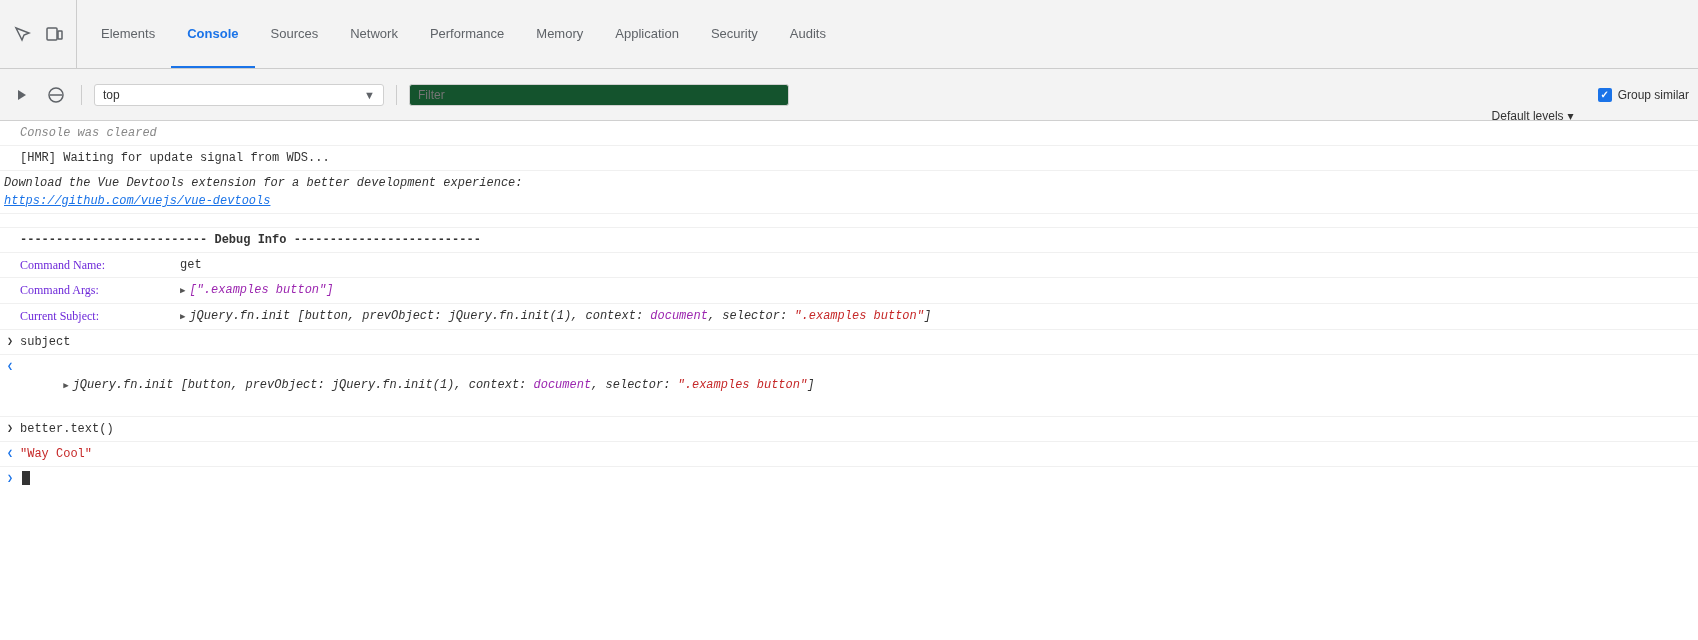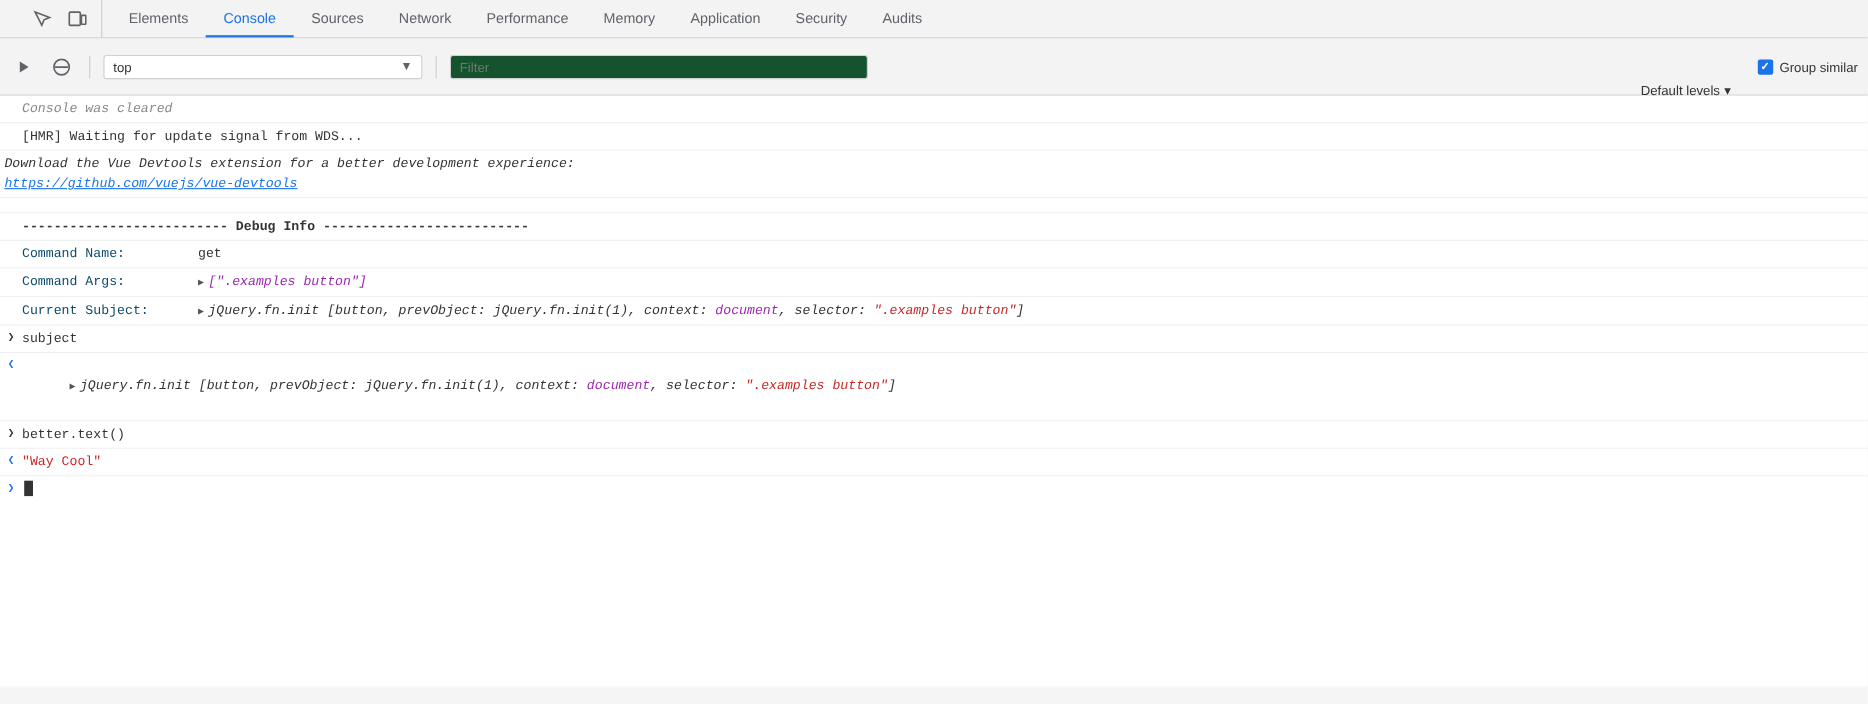--- a/index.html
+++ b/index.html
@@ -16,22 +16,22 @@
       width: 1698px;
       min-height: 640px;
     }
 
     
     .devtools-tabs {
       display: flex;
       align-items: center;
       background: #f3f3f3;
       border-bottom: 1px solid #ccc;
-      height: 35px;
-      padding: 0 24px;
+      height: 69px;
+      padding: 0 8px;
     }
 
     .devtools-icon-group {
       display: flex;
       align-items: center;
       gap: 4px;
       margin-right: 8px;
       padding-right: 8px;
       border-right: 1px solid #ccc;
       height: 100%;
@@ -69,21 +69,21 @@
       font-size: 13px;
       color: #5f6368;
       border-bottom: 2px solid transparent;
       white-space: nowrap;
       position: relative;
     }
 
     .tab-item.active {
       color: #1a73e8;
       border-bottom: 2px solid #1a73e8;
-      font-weight: 400;
+      font-weight: 700;
     }
 
     
     .devtools-toolbar {
       display: flex;
       align-items: center;
       background: #f3f3f3;
       border-bottom: 1px solid #d0d0d0;
       height: 52px;
       padding: 0 9px;
@@ -248,22 +248,22 @@
       display: flex;
       align-items: flex-start;
       padding: 3px 8px 3px 20px;
       min-height: 22px;
       line-height: 18px;
       border-bottom: 1px solid #f0f0f0;
     }
 
     .debug-label {
       min-width: 160px;
-      color: #0c4a6e;
-      font-family: Liberation Mono, monospace;
+      color: #6d28d9;
+      font-family: Liberation Serif, serif;
     }
 
     .debug-value {
       color: #333;
       font-family: 'Courier New', monospace;
     }
 
     .purple-text {
       color: #9c27b0;
     }

